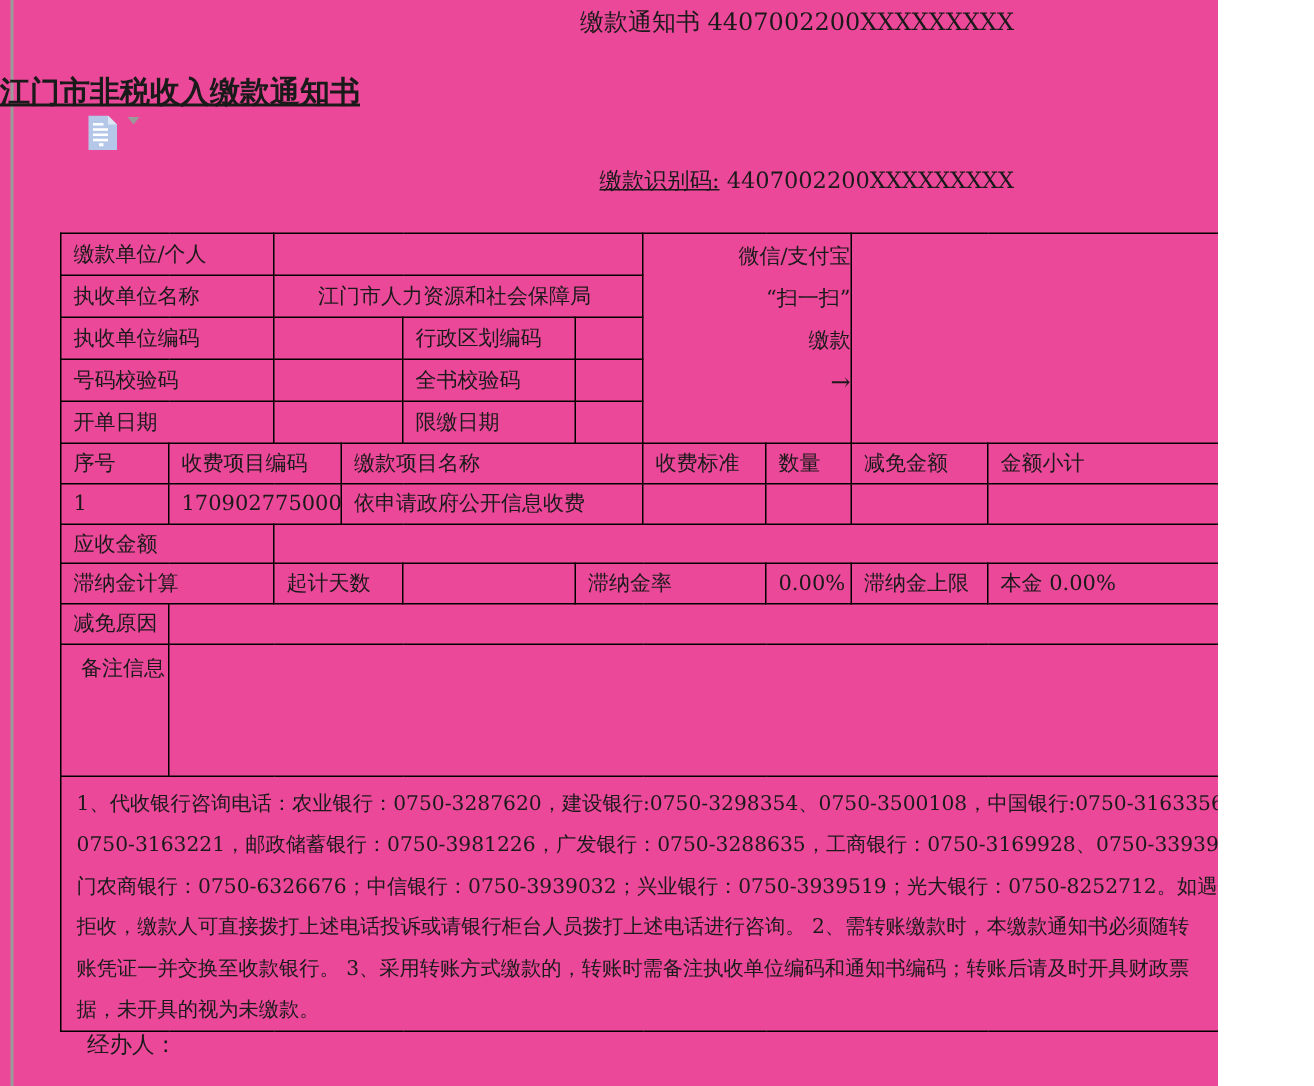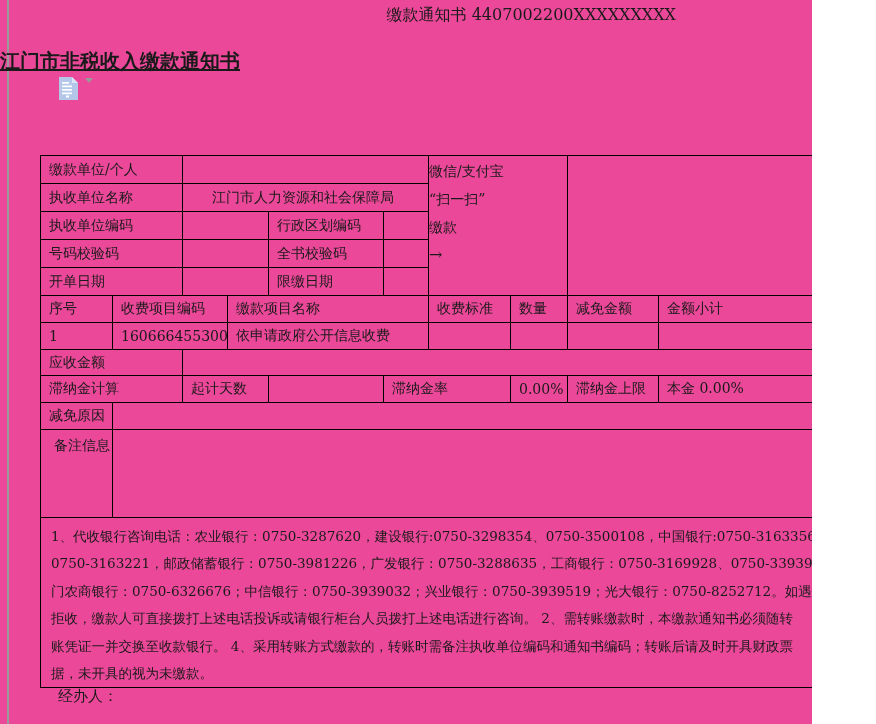--- a/index.html
+++ b/index.html
@@ -28,21 +28,21 @@
 
   .main-table { position: absolute; top: 155px; left: 40px; border-collapse: collapse;
                 table-layout: fixed; width: 780px; }
   .main-table td { border: 1px solid #000; font-size: 14px; padding: 0 2px 0 8px;
                    vertical-align: middle; overflow: hidden; white-space: nowrap; }
   .r28 { height: 28px; margin-top: 14px; } .r27 { height: 27px; } .r26 { height: 26px; }
   .r-remark { height: 88px; text-align: right; } .r-notes { height: 165px; }
   td.v-top { vertical-align: top; padding-top: 7px; }
   td.indent { padding-left: 29px; }
 
-  td.scan-cell { text-align: left; vertical-align: top; padding: 1px 0 0 0; }
+  td.scan-cell { text-align: right; vertical-align: top; padding: 1px 0 0 0; }
   .scan-cell div { height: 28px; line-height: 28px; font-size: 14px; }
   .scan-cell .arrow { font-size: 16px; }
 
   td.notes-cell { vertical-align: top; padding: 5px 8px 0 10px; }
   .notes-cell div { line-height: 27.4px; font-size: 13.5px; white-space: nowrap; overflow: hidden; }
 
   .operator { position: absolute; top: 687px; left: 58px; font-size: 15px; }
 </style>
 </head>
 <body>
@@ -65,20 +65,21 @@
       <rect x="4" y="12" width="10" height="1.7" fill="#ffffff"></rect>
       <rect x="4" y="15.5" width="10" height="1.7" fill="#ffffff"></rect>
       <rect x="8" y="18.5" width="3" height="2" fill="#ffffff"></rect>
     </svg>
     <span class="caret-wrap">
       <span class="caret-bar"></span>
       <span class="caret-tri"></span>
     </span>
   </div>
 
+  <div class="pid-line"><span class="pid-label">缴款识别码:</span> <span>4407002200XXXXXXXXX</span></div>
 
   <table class="main-table">
     <colgroup>
       <col style="width:72px">
         <col style="width:70px">
         <col style="width:45px">
         <col style="width:41px">
       <col style="width:115px">
         <col style="width:45px">
         <col style="width:82px">
@@ -126,21 +127,21 @@
       <td>序号</td>
       <td colspan="2">收费项目编码</td>
       <td colspan="3">缴款项目名称</td>
       <td>收费标准</td>
       <td>数量</td>
       <td>减免金额</td>
       <td>金额小计</td>
     </tr>
     <tr class="r27">
       <td>1</td>
-      <td colspan="2">160666455300</td>
+      <td colspan="2">170902775000</td>
       <td colspan="3">依申请政府公开信息收费</td>
       <td></td>
       <td></td>
       <td></td>
       <td></td>
     </tr>
 
     <tr class="r26">
       <td colspan="2">应收金额</td>
       <td colspan="8"></td>
@@ -165,21 +166,21 @@
       <td class="v-top">备注信息</td>
       <td colspan="9"></td>
     </tr>
 
     <tr class="r-notes">
       <td colspan="10" class="notes-cell">
         <div>1、代收银行咨询电话：农业银行：0750-3287620，建设银行:0750-3298354、0750-3500108，中国银行:0750-3163356、</div>
         <div>0750-3163221，邮政储蓄银行：0750-3981226，广发银行：0750-3288635，工商银行：0750-3169928、0750-3393983，江</div>
         <div>门农商银行：0750-6326676；中信银行：0750-3939032；兴业银行：0750-3939519；光大银行：0750-8252712。如遇银行</div>
         <div>拒收，缴款人可直接拨打上述电话投诉或请银行柜台人员拨打上述电话进行咨询。 2、需转账缴款时，本缴款通知书必须随转</div>
-        <div>账凭证一并交换至收款银行。 4、采用转账方式缴款的，转账时需备注执收单位编码和通知书编码；转账后请及时开具财政票</div>
+        <div>账凭证一并交换至收款银行。 3、采用转账方式缴款的，转账时需备注执收单位编码和通知书编码；转账后请及时开具财政票</div>
         <div>据，未开具的视为未缴款。</div>
       </td>
     </tr>
   </tbody>
     </table>
 
   <div class="operator">经办人：</div>
 
 </div>
 

